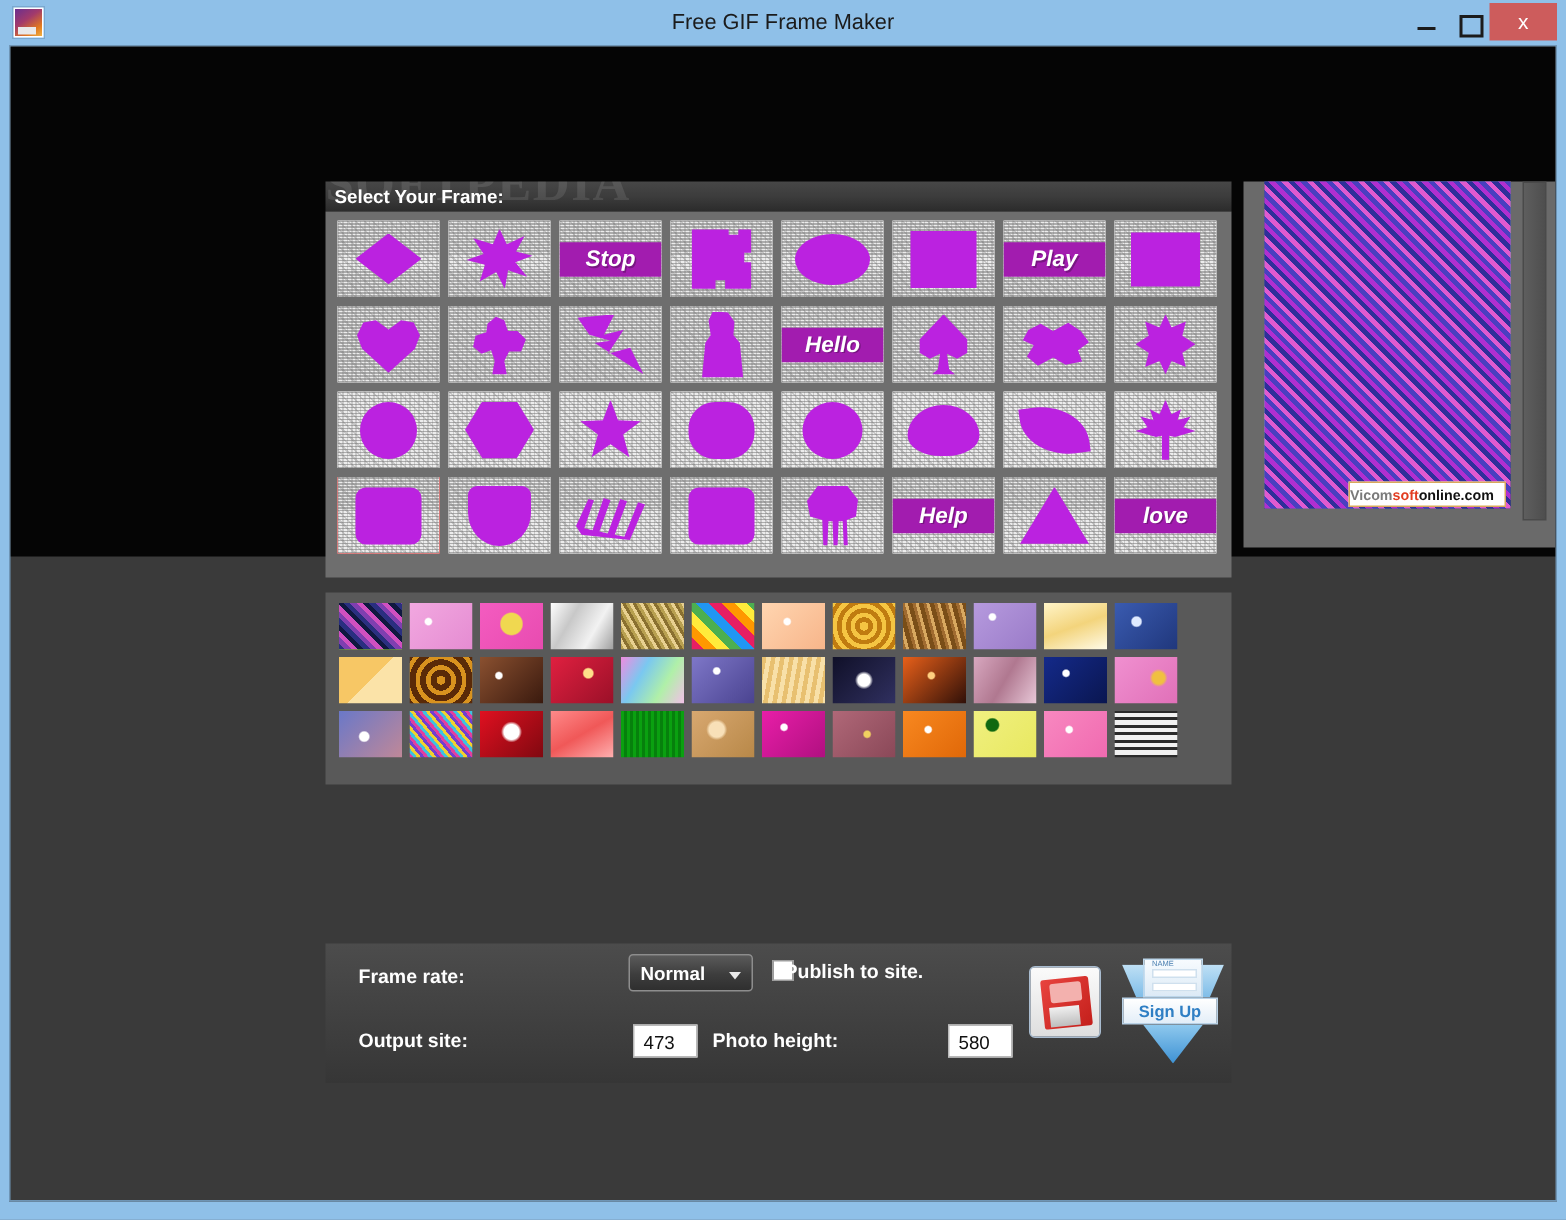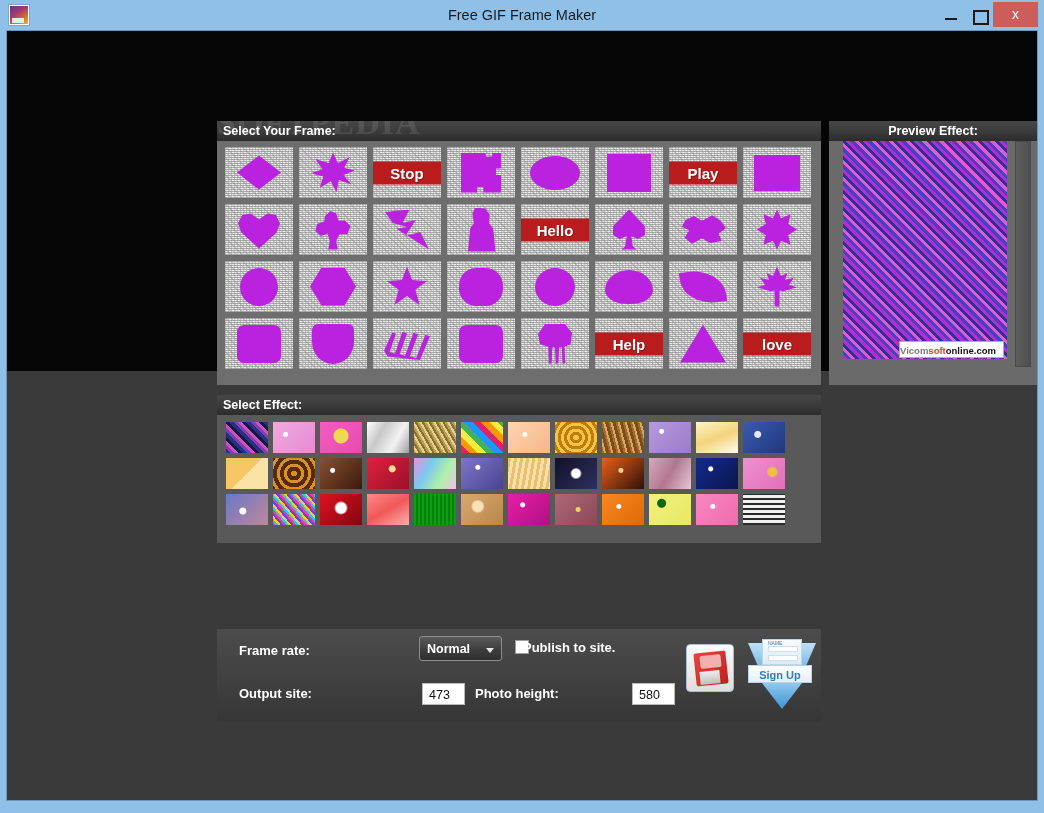--- a/index.html
+++ b/index.html
@@ -92,23 +92,24 @@
     position:absolute; left:0; top:0; right:0; bottom:0;
     background-color:#ececec;
     background-image:
       repeating-linear-gradient(0deg, rgba(120,120,120,.55) 0 1px, transparent 1px 2px),
       repeating-linear-gradient(90deg, rgba(160,160,160,.45) 0 1px, transparent 1px 3px),
       repeating-linear-gradient(45deg, rgba(90,90,90,.25) 0 1px, transparent 1px 4px);
   }
   .shape { position:absolute; left:50%; top:50%; transform:translate(-50%,-50%); background:#bb22e0; }
   .lbl {
     position:absolute; left:0; right:0; top:50%; transform:translateY(-50%);
-    background:#b91c1c; color:#ffffff; font-weight:bold; font-size:15px;
+    background:#a21caf; color:#ffffff; font-weight:bold; font-size:15px;
     text-align:center; padding:3px 0; font-family:"Liberation Sans",sans-serif;
     text-shadow: 1px 1px 0 rgba(0,0,0,.25);
+    font-style: italic;
   }
   
   .s-diamond{width:44px;height:34px;clip-path:polygon(50% 0,100% 50%,50% 100%,0 50%);}
   .s-burst{width:44px;height:40px;clip-path:polygon(50% 0,61% 26%,88% 12%,75% 38%,100% 45%,74% 56%,92% 80%,63% 69%,58% 100%,45% 72%,20% 88%,28% 60%,0 52%,26% 42%,10% 16%,40% 26%);}
   .s-puzzle{width:40px;height:40px;clip-path:polygon(0 0,62% 0,62% 10%,78% 10%,78% 0,100% 0,100% 40%,88% 40%,88% 56%,100% 56%,100% 100%,56% 100%,56% 86%,40% 86%,40% 100%,0 100%);}
   .s-ellipse{width:50px;height:34px;border-radius:50%;}
   .s-square{width:44px;height:38px;}
   .s-rect{width:46px;height:36px;}
   .s-heart{width:42px;height:38px;clip-path:polygon(50% 100%,8% 58%,0 34%,10% 12%,30% 8%,50% 24%,70% 8%,90% 12%,100% 34%,92% 58%);}
   .s-club{width:40px;height:40px;clip-path:polygon(36% 60%,20% 66%,6% 54%,10% 36%,28% 30%,30% 16%,44% 4%,58% 10%,64% 28%,80% 28%,94% 42%,86% 62%,66% 62%,58% 78%,62% 100%,38% 100%,42% 78%);}
@@ -466,23 +467,20 @@
             </div>
             <div class="frame-cell">
               <div class="noise"></div>
               <div class="lbl">love</div>
             </div>
           </div>
       </div>
     </div>
 
     <div id="effect-panel">
-      <div class="bar-header">
-        <span style="position:relative;z-index:2;">Select Effect:</span>
-      </div>
       <div id="effect-grid-wrap">
         <div id="effect-grid">
             <div class="fx-cell selected">
               <div class="fx-dots" style="background: repeating-linear-gradient(45deg, rgb(42, 47, 128) 0px, rgb(42, 47, 128) 3px, rgb(127, 63, 176) 3px, rgb(127, 63, 176) 6px, rgb(208, 80, 192) 6px, rgb(208, 80, 192) 9px, rgb(16, 24, 64) 9px, rgb(16, 24, 64) 12px) 0% 0% / auto,  0% 0% / auto;"></div>
             </div>
             <div class="fx-cell">
               <div class="fx-dots" style="background: radial-gradient(circle at 30% 40%, rgb(255, 255, 255) 0px, rgb(255, 255, 255) 2px, transparent 3px) 0% 0% / auto, linear-gradient(135deg, rgb(242, 168, 224), rgb(229, 140, 210)) 0% 0% / auto;"></div>
             </div>
             <div class="fx-cell">
               <div class="fx-dots" style="background: radial-gradient(circle at 50% 45%, rgb(240, 216, 80) 0px, rgb(240, 216, 80) 7px, transparent 8px) 0% 0% / auto, linear-gradient(135deg, rgb(244, 92, 192), rgb(232, 75, 176)) 0% 0% / auto;"></div>
@@ -616,21 +614,20 @@
             <div class="f1"></div>
             <div class="f2"></div>
           </div>
           <div class="bar">Sign Up</div>
           <div class="arrow-bot"></div>
         </div>
       </div>
     </div>
 
     <div id="preview-panel">
-      <div id="preview-header">Preview Effect:</div>
       <div id="preview-body">
         <div id="preview-image">
           <div class="swirl"></div>
           <div class="swirl2"></div>
           <div class="dark-block"></div>
           <div class="wm-text">SOFTPEDIA</div>
         </div>
         <div id="preview-frame-border">
           <div class="hole"></div>
         </div>

